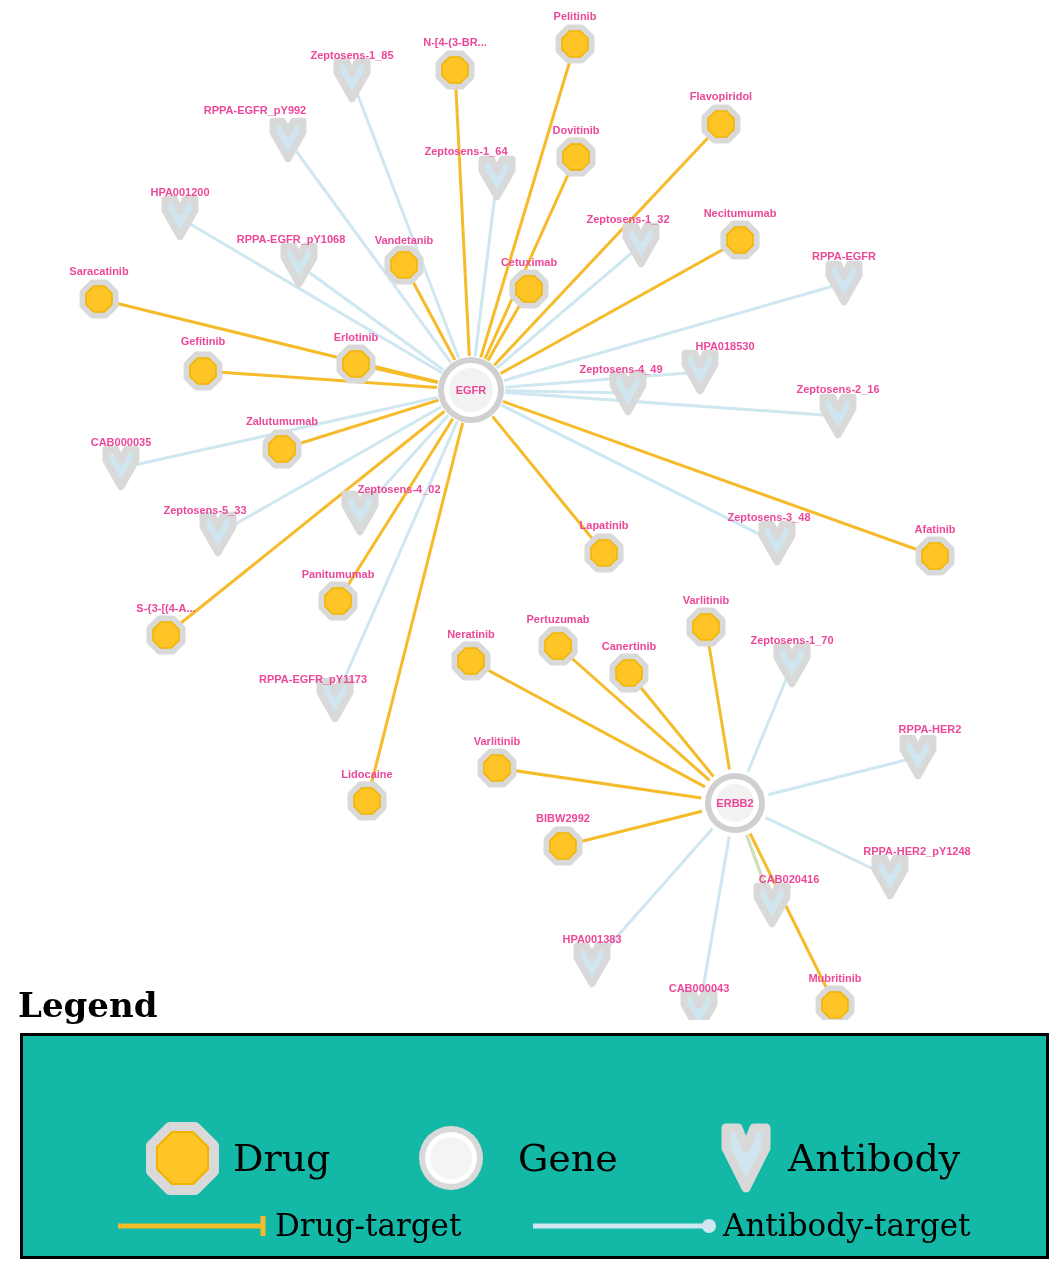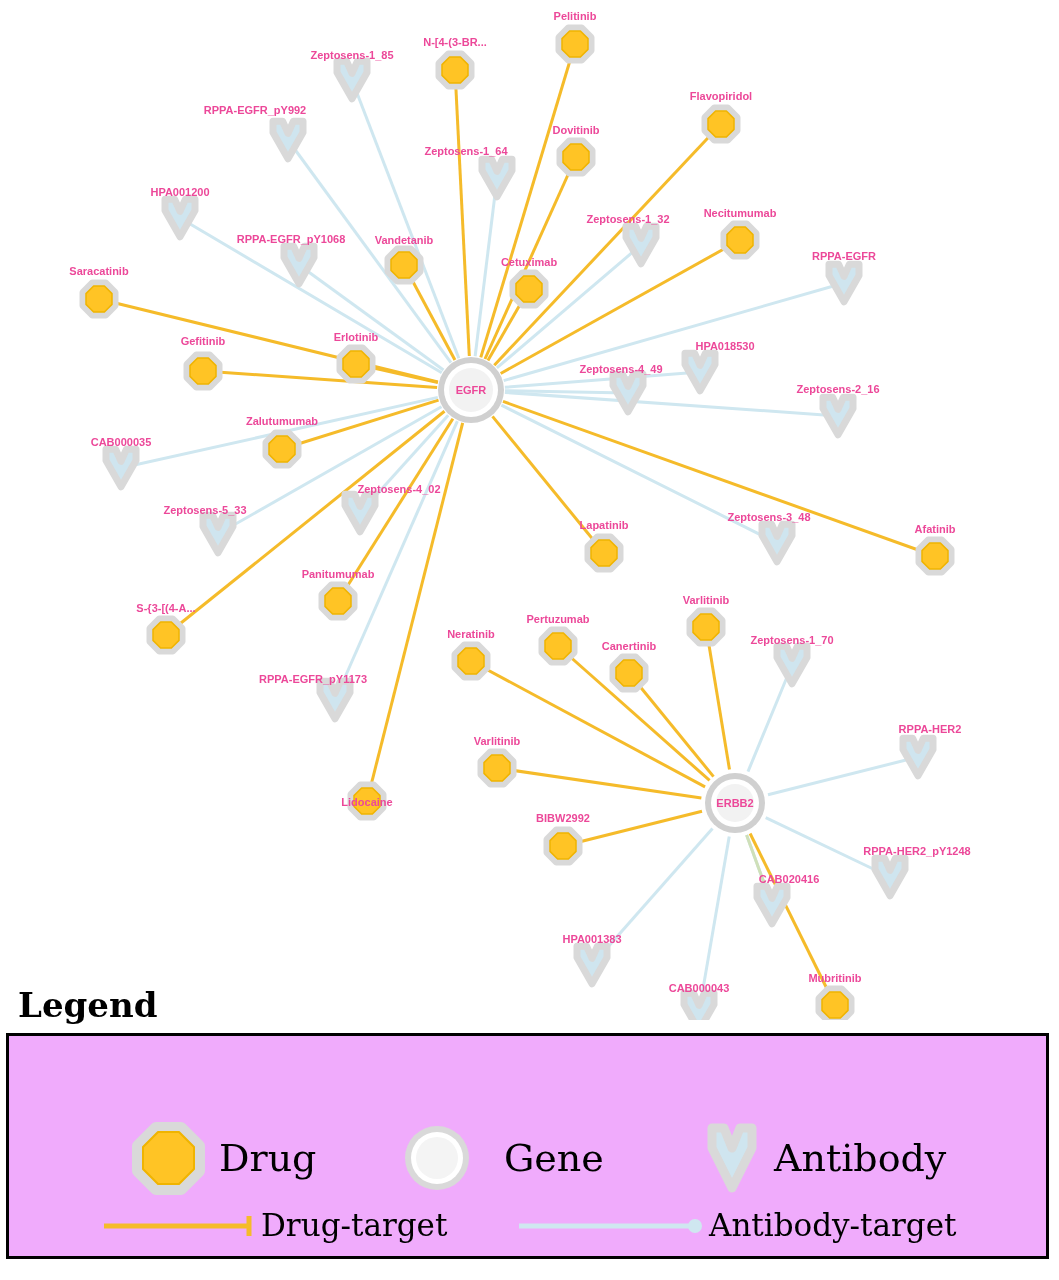--- a/index.html
+++ b/index.html
@@ -43,25 +43,25 @@
     width: 1059px;
   }
   #legend-title {
     font-family: "DejaVu Serif", serif;
     font-size: 34px;
     font-weight: bold;
     color: #000;
     margin: 0 0 8px 18px;
   }
   #legend-box {
-    margin: 0 10px 0 6px;
+    margin: 0 10px 0 20px;
     border: 3px solid #000;
     height: 220px;
     position: relative;
-    background: #f0abfc;
+    background: #14b8a6;
   }
   .legend-text {
     font-family: "DejaVu Serif", serif;
     font-size: 38px;
     color: #000;
     position: absolute;
     white-space: nowrap;
   }
   .legend-text-small {
     font-family: "DejaVu Serif", serif;
@@ -326,21 +326,21 @@
       <div class="node-label" style="left: 282px; top: 421px;">Zalutumumab</div>
       <div class="node-label" style="left: 935px; top: 529px;">Afatinib</div>
       <div class="node-label" style="left: 604px; top: 525px;">Lapatinib</div>
       <div class="node-label" style="left: 706px; top: 600px;">Varlitinib</div>
       <div class="node-label" style="left: 338px; top: 574px;">Panitumumab</div>
       <div class="node-label" style="left: 166px; top: 608px;">S-{3-[(4-A...</div>
       <div class="node-label" style="left: 558px; top: 619px; text-align: center;">Pertuzumab</div>
       <div class="node-label" style="left: 471px; top: 634px;">Neratinib</div>
       <div class="node-label" style="left: 629px; top: 646px; text-align: center;">Canertinib</div>
       <div class="node-label" style="left: 497px; top: 741px;">Varlitinib</div>
-      <div class="node-label" style="left: 367px; top: 774px; margin-top: 28px;">Lidocaine</div>
+      <div class="node-label" style="left: 367px; top: 774px;">Lidocaine</div>
       <div class="node-label" style="left: 563px; top: 818px;">BIBW2992</div>
       <div class="node-label" style="left: 835px; top: 978px;">Mubritinib</div>
       <div class="node-label" style="left: 471px; top: 390px;">EGFR</div>
       <div class="node-label" style="left: 735px; top: 803px;">ERBB2</div>
     </div>
 </div>
 
 <div id="legend-wrap">
   <div id="legend-title">Legend</div>
   <div id="legend-box">

